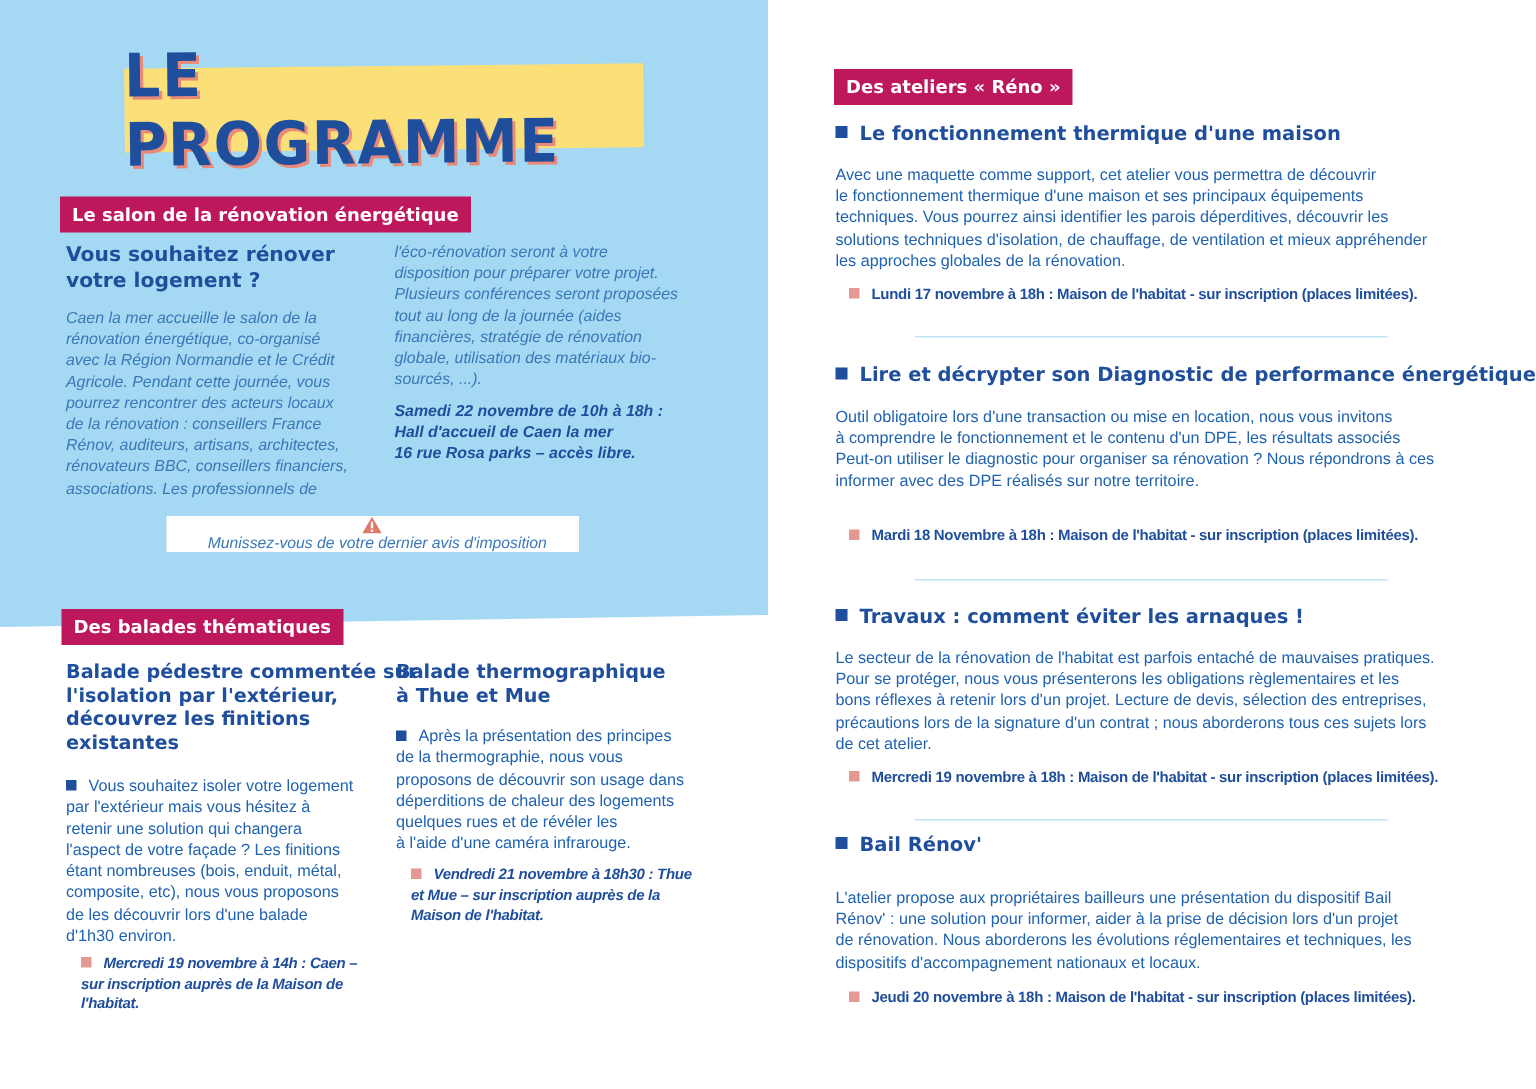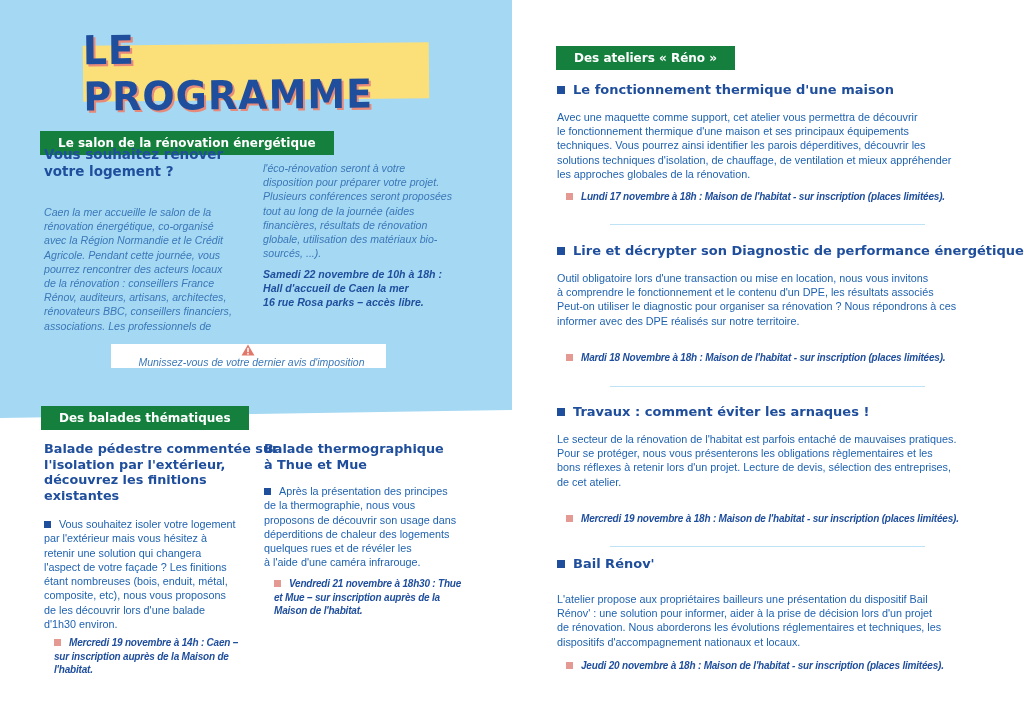--- a/index.html
+++ b/index.html
@@ -20,23 +20,23 @@
     }
     .title-banner .title-text {
       font-family: "DejaVu Sans", sans-serif;
       font-weight: bold; font-size: 38px; letter-spacing: 1px;
       color: #1f4e9c;
       text-shadow: 2px 2px 0 #e88a7a;
       transform: scaleY(1.05);
     }
 
     .tag {
-      position: absolute; background: #15803d; color: #ffffff;
+      position: absolute; background: #be185d; color: #ffffff;
       font-family: "DejaVu Sans", sans-serif; font-weight: bold; font-size: 12px;
-      padding: 0 18px; height: 24px; line-height: 24px; white-space: nowrap;
+      padding: 0 8px; height: 24px; line-height: 24px; white-space: nowrap;
     }
 
     .h-bold { position: absolute; font-weight: bold; color: #1f4e9c; font-family: "DejaVu Sans", sans-serif; }
 
     .italic-body {
       position: absolute; font-style: italic; font-size: 10.6px; line-height: 14.2px; color: #3a78b8;
     }
     .italic-bold {
       position: absolute; font-style: italic; font-weight: bold; font-size: 10.6px; line-height: 14.2px; color: #1f4e9c;
     }
@@ -57,36 +57,36 @@
     .date-line {
       position: absolute; font-style: italic; font-weight: bold; font-size: 10px; line-height: 13.5px; color: #1f4e9c;
       letter-spacing: -0.2px;
     }
 
     .atelier-title {
       position: absolute; left: 557px; font-family: "DejaVu Sans", sans-serif; font-weight: bold; font-size: 13px; color: #1f4e9c; white-space: nowrap;
     }
     .atelier-title .sq { width: 8px; height: 8px; }
     .atelier-body { position: absolute; left: 557px; width: 440px; font-size: 10.8px; line-height: 14.2px; color: #1f62b0; }
-    .atelier-date { position: absolute; left: 566px; font-style: italic; font-weight: bold; font-size: 10px; color: #1f4e9c; white-space: nowrap; letter-spacing: -0.2px; }
+    .atelier-date { position: absolute; left: 566px; font-weight: bold; font-size: 10px; color: #1f4e9c; white-space: nowrap; letter-spacing: -0.2px; }
 
     .sep { position: absolute; left: 610px; width: 315px; height: 1px; background: #bfe3f6; }
   </style>
 </head>
 <body>
 
 <div class="blue-bg"></div>
 
 <div class="title-banner">
   <span class="title-text">LE PROGRAMME</span>
 </div>
 
 <div class="tag" style="left:40px; top:131px;">Le salon de la rénovation énergétique</div>
 
-<div class="h-bold" style="left:44px; top:146px; font-size:13.5px; line-height:17px;">
+<div class="h-bold" style="left:44px; top:162px; font-size:13.5px; line-height:17px;">
   <div>Vous souhaitez rénover</div>
   <div>votre logement ?</div>
 </div>
 
 <div class="italic-body" style="left:44px; top:205px; width:220px;">
   <div>Caen la mer accueille le salon de la</div>
   <div>rénovation énergétique, co-organisé</div>
   <div>avec la Région Normandie et le Crédit</div>
   <div>Agricole. Pendant cette journée, vous</div>
   <div>pourrez rencontrer des acteurs locaux</div>
@@ -94,21 +94,21 @@
   <div>Rénov, auditeurs, artisans, architectes,</div>
   <div>rénovateurs BBC, conseillers financiers,</div>
   <div>associations. Les professionnels de</div>
 </div>
 
 <div class="italic-body" style="left:263px; top:161px; width:230px;">
   <div>l'éco-rénovation seront à votre</div>
   <div>disposition pour préparer votre projet.</div>
   <div>Plusieurs conférences seront proposées</div>
   <div>tout au long de la journée (aides</div>
-  <div>financières, résultats de rénovation</div>
+  <div>financières, stratégie de rénovation</div>
   <div>globale, utilisation des matériaux bio-</div>
   <div>sourcés, ...).</div>
 </div>
 
 <div class="italic-bold" style="left:263px; top:267px; width:230px;">
   <div>Samedi 22 novembre de 10h à 18h :</div>
   <div>Hall d'accueil de Caen la mer</div>
   <div>16 rue Rosa parks – accès libre.</div>
 </div>
 
@@ -194,20 +194,21 @@
 </div>
 <div class="sep" style="top:386px;"></div>
 
 <div class="atelier-title" style="top:404px;">
   <span class="sq sq-blue"></span><span>Travaux : comment éviter les arnaques !</span>
 </div>
 <div class="atelier-body" style="top:432px;">
   <div>Le secteur de la rénovation de l'habitat est parfois entaché de mauvaises pratiques.</div>
   <div>Pour se protéger, nous vous présenterons les obligations règlementaires et les</div>
   <div>bons réflexes à retenir lors d'un projet. Lecture de devis, sélection des entreprises,</div>
+  <div>précautions lors de la signature d'un contrat ; nous aborderons tous ces sujets lors</div>
   <div>de cet atelier.</div>
 </div>
 <div class="atelier-date" style="top:513px;">
   <span class="sq sq-pink"></span><span>Mercredi 19 novembre à 18h : Maison de l'habitat - sur inscription (places limitées).</span>
 </div>
 <div class="sep" style="top:546px;"></div>
 
 <div class="atelier-title" style="top:556px;">
   <span class="sq sq-blue"></span><span>Bail Rénov'</span>
 </div>

